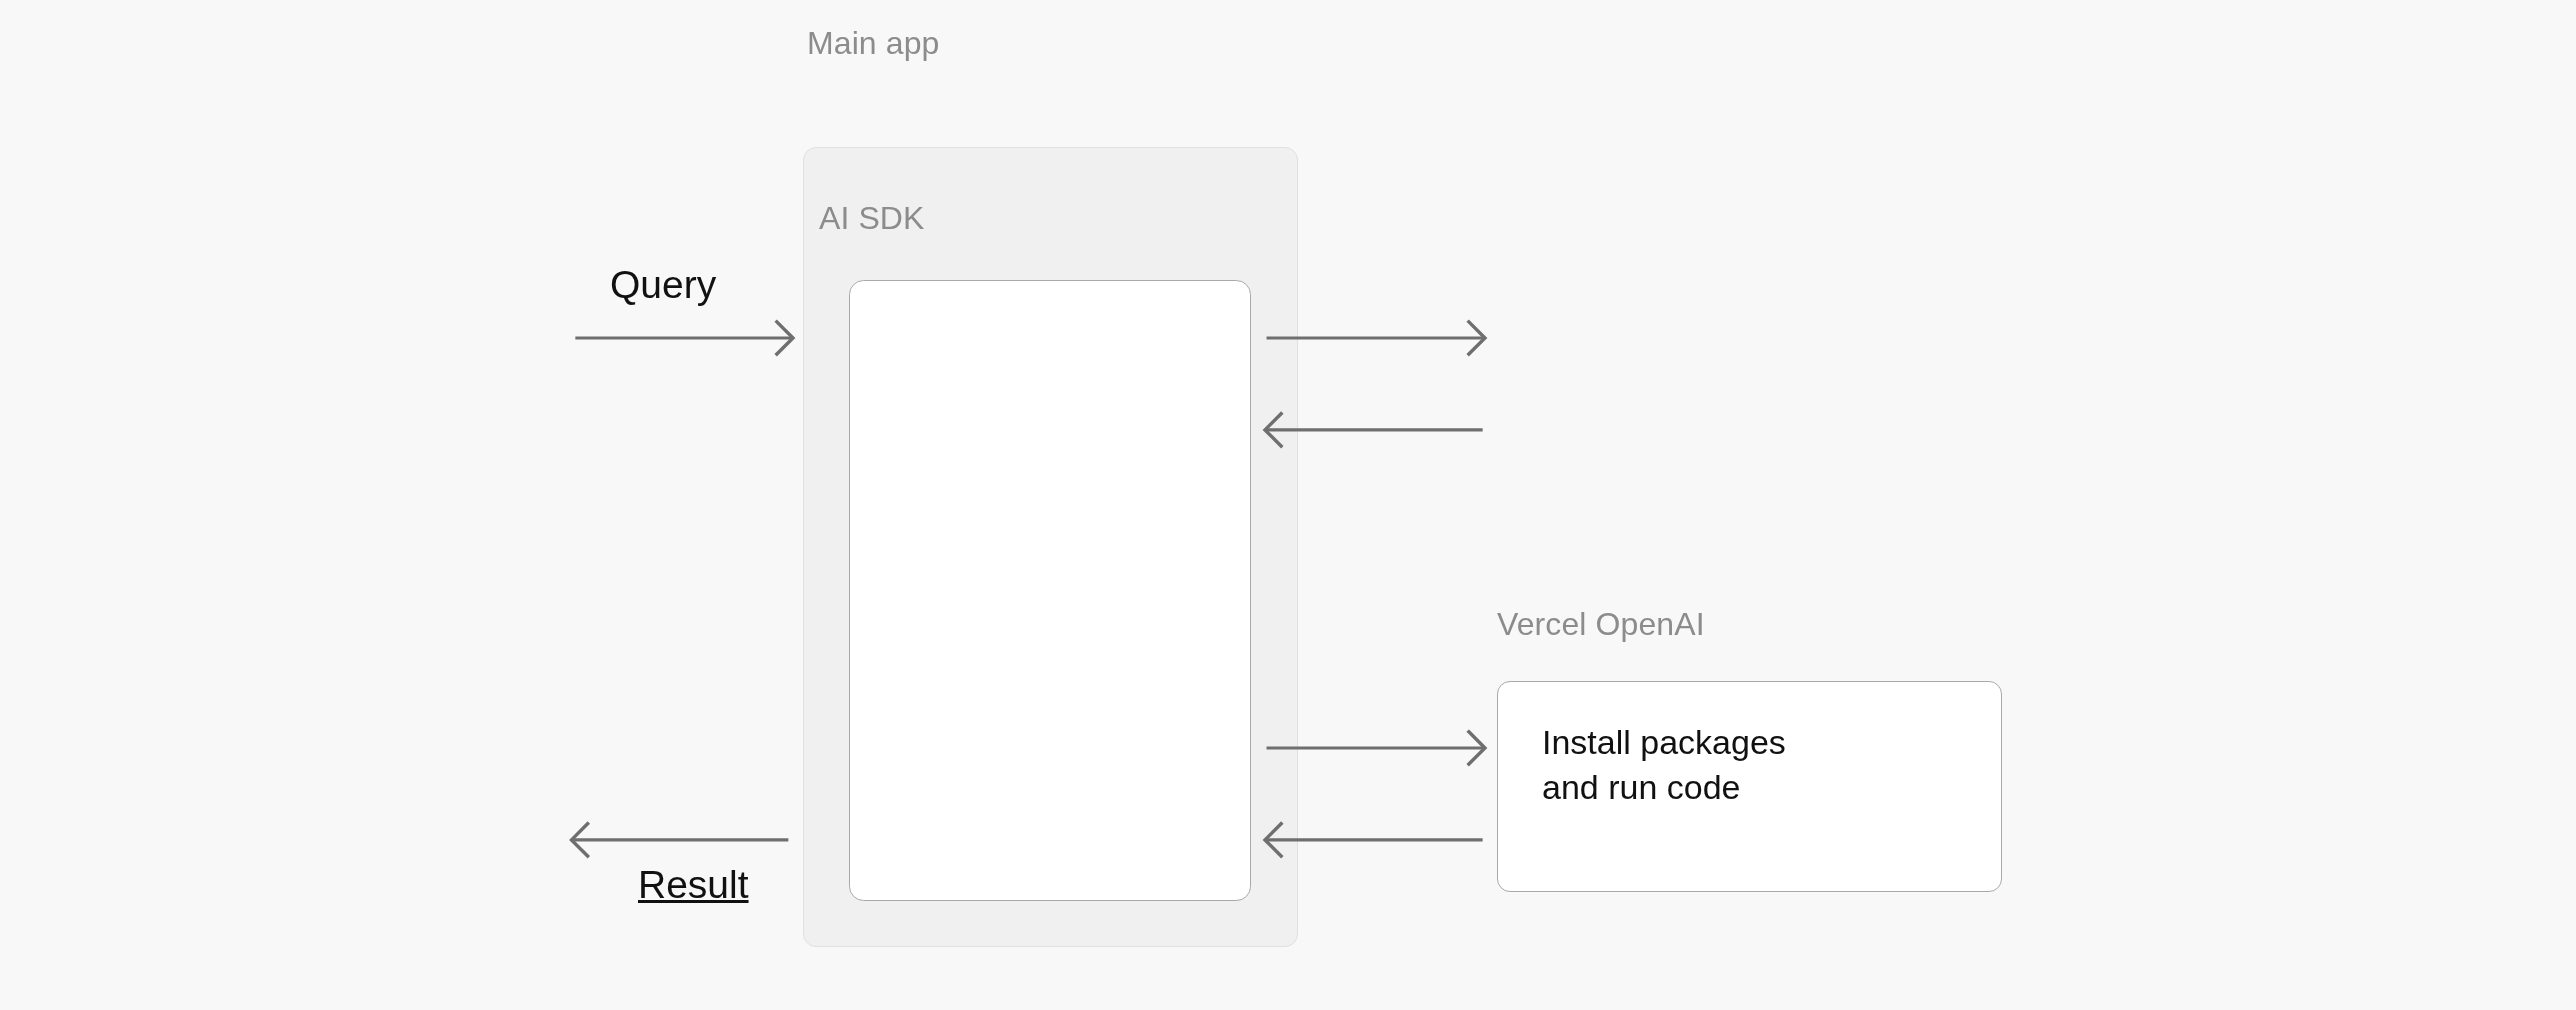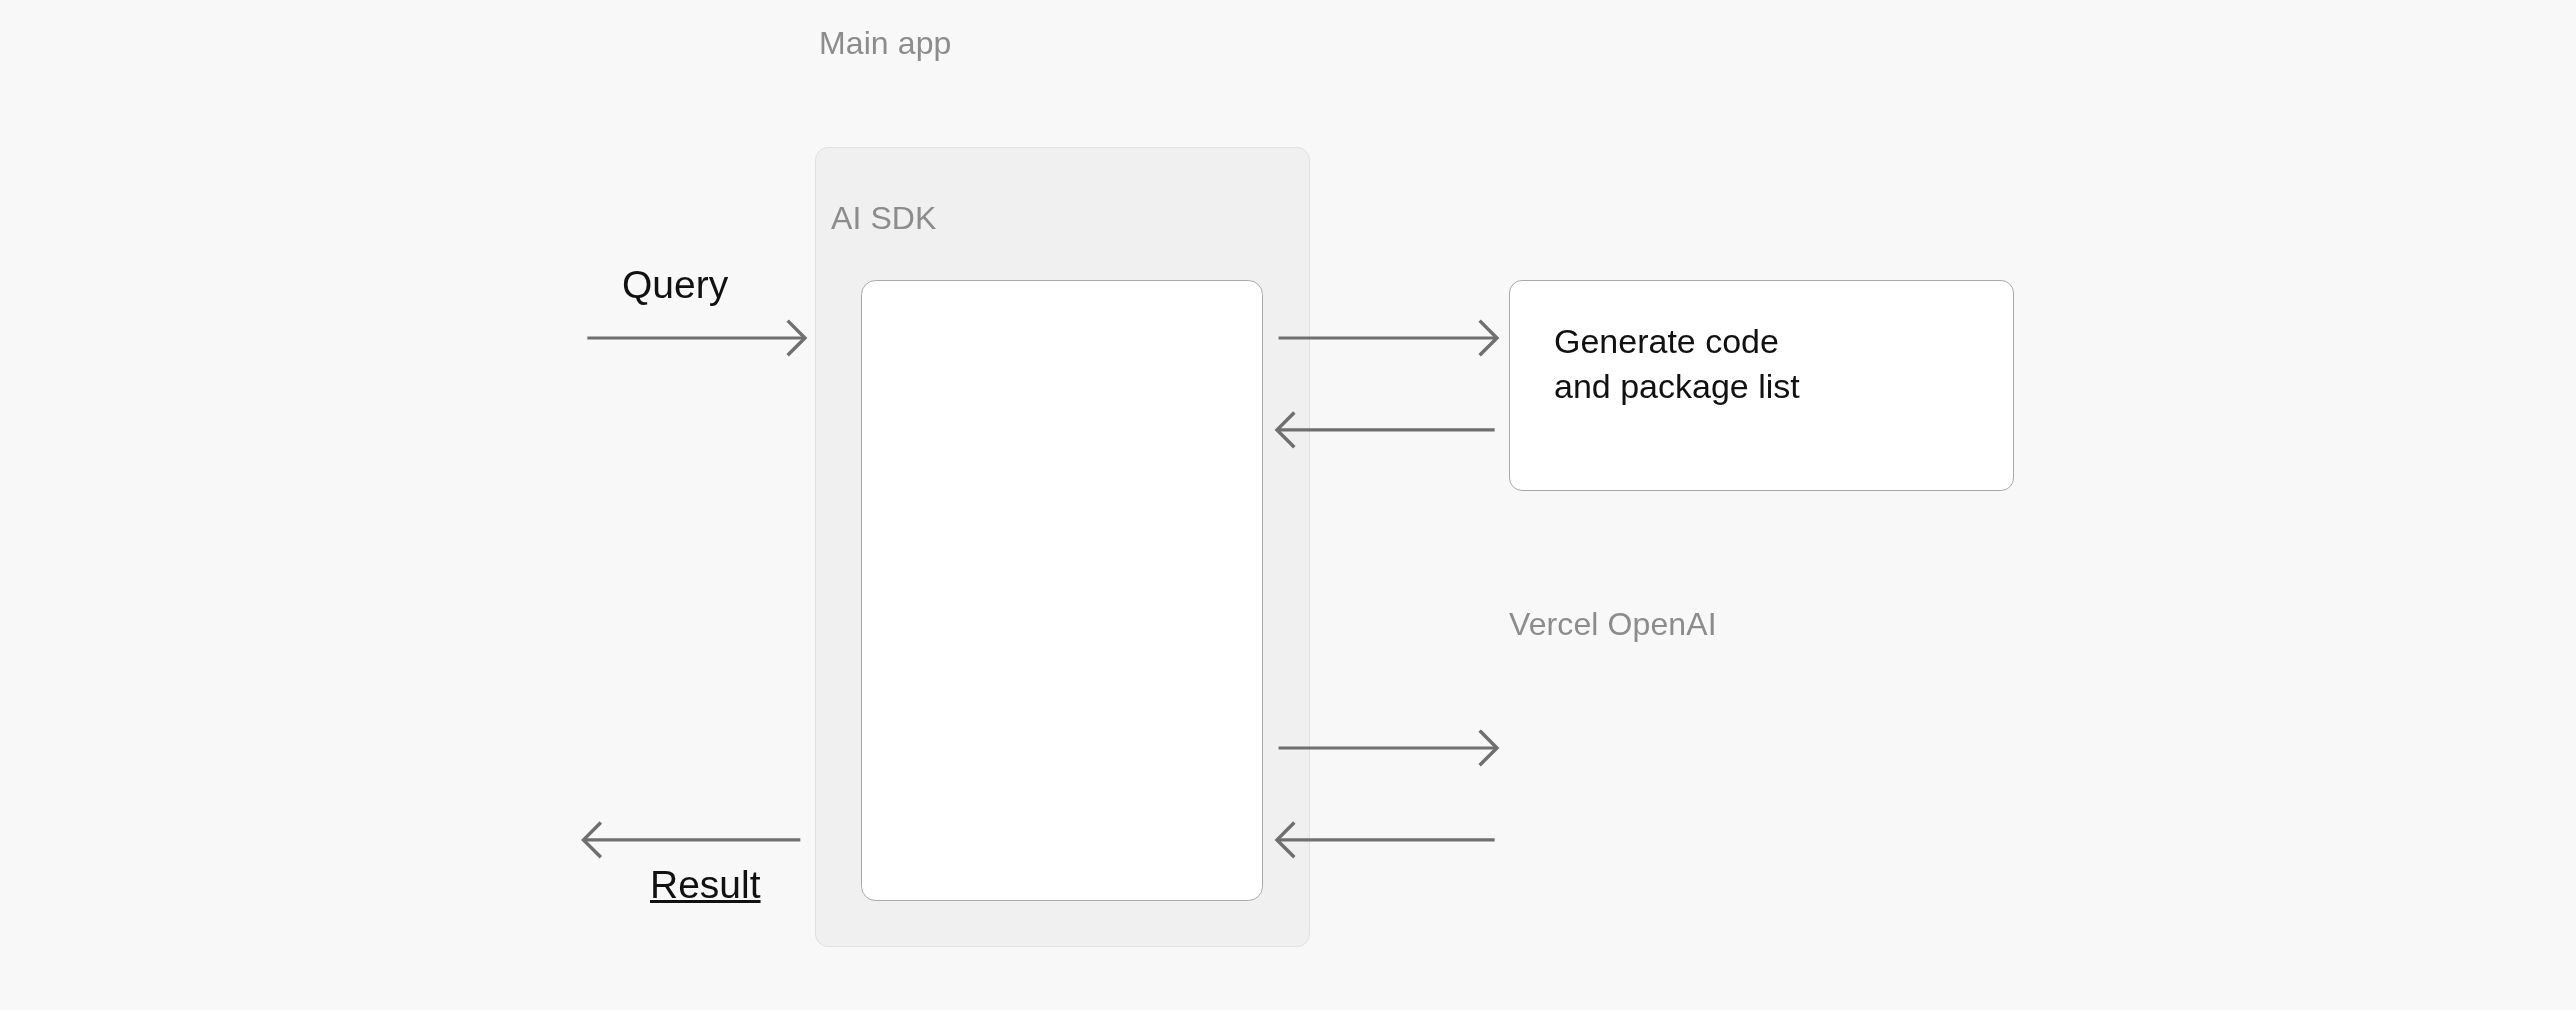--- a/index.html
+++ b/index.html
@@ -10,21 +10,20 @@
     width: 2576px;
     height: 1010px;
     background: #f8f8f8;
     font-family: "Liberation Sans", sans-serif;
     overflow: hidden;
   }
   #diagram {
     position: relative;
     width: 2260px;
     height: 1010px;
-    margin-left: 12px;
   }
 
   .label-muted {
     position: absolute;
     color: #8c8c8c;
     font-size: 32px;
     line-height: 1;
     white-space: nowrap;
     letter-spacing: 0.1px;
   }
@@ -137,26 +136,26 @@
 <div id="diagram">
 
   <div class="label-muted" style="left:807px; top:27px;">Main app</div>
 
   <div id="main-app-container"></div>
 
   <div class="label-muted" id="ai-sdk-label">AI SDK</div>
 
   <div id="orchestrator-card"></div>
 
-  <div class="service-card" id="gateway-card">
-    <div class="service-card-text">Generate code
-and package list</div>
-  </div>
 
   <div class="label-muted" id="sandbox-heading">Vercel OpenAI</div>
+  <div class="service-card" id="sandbox-card">
+    <div class="service-card-text">Install packages
+and run code</div>
+  </div>
 
   <div class="label-dark" id="query-label">Query</div>
   <div class="label-dark" id="result-label">Result</div>
 
   <svg id="arrow-layer" viewBox="0 0 3360 1318">
     <g id="arrow-group">
         <line class="arrow-stroke" x1="750" y1="441" x2="1034" y2="441"></line>
         <polyline class="arrow-head" points="1013,420 1034,441 1013,462"></polyline>
         <line class="arrow-stroke" x1="1028" y1="1096" x2="745" y2="1096"></line>
         <polyline class="arrow-head" points="766,1075 745,1096 766,1117"></polyline>

